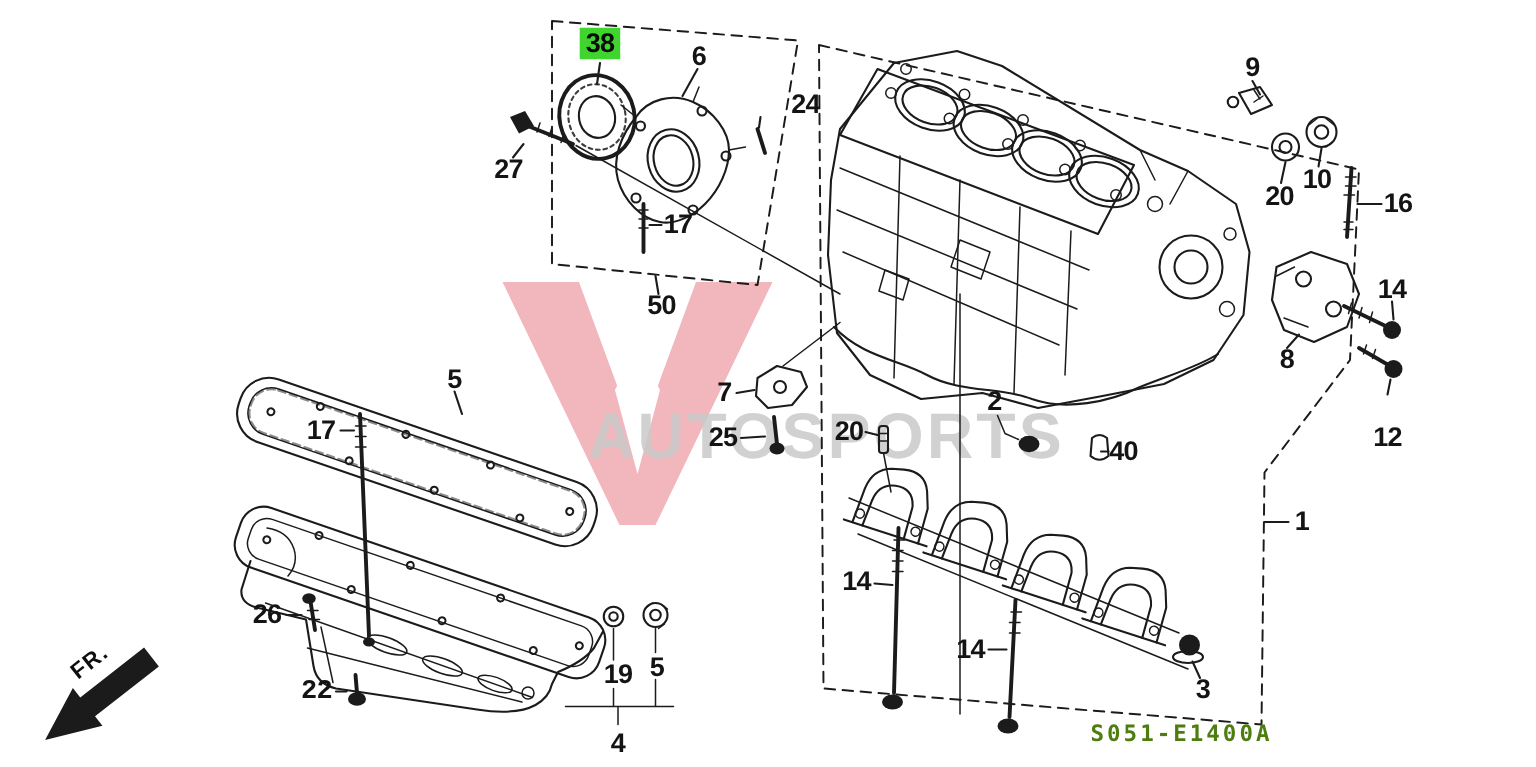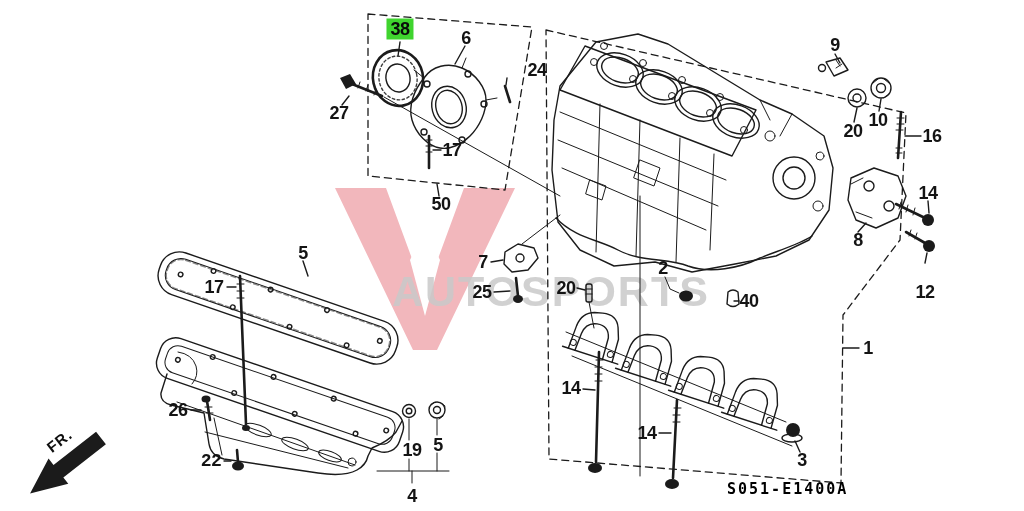--- a/index.html
+++ b/index.html
@@ -20,21 +20,21 @@
   #art .th2{stroke-width:2.6;}
   #art .dash{stroke-dasharray:7 5;stroke-width:1.3;}
   #art text{stroke:none;fill:#0e0e0e;font:700 15px "Liberation Sans",sans-serif;letter-spacing:1px;}
   
   .labels{position:absolute;inset:0;z-index:3;}
   .plabel{position:absolute;transform:translate(-50%,-50%);font:700 18px "Liberation Sans",sans-serif;
           color:#141414;letter-spacing:-0.5px;white-space:nowrap;}
   .plabel.hl{padding:0 4px;color:#0a0a0a;}
   
   .code{position:absolute;left:727px;top:480px;z-index:3;font:700 15px "DejaVu Sans Mono",monospace;
-        letter-spacing:2px;color:#000000;}
+        letter-spacing:2px;color:#4d7c0f;}
 </style>
 </head>
 <body>
 
 <div class="stage">
 
   <div class="wm">
     <svg class="wm-logo" width="200" height="175" viewBox="0 0 200 175">
       <polygon points="5,4 56,4 95,110 134,4 185,4 107,166 83,166" fill="#f2b7bc"></polygon>
       <polygon points="80,76 95,46 110,76 95,132" fill="#ffffff"></polygon>

